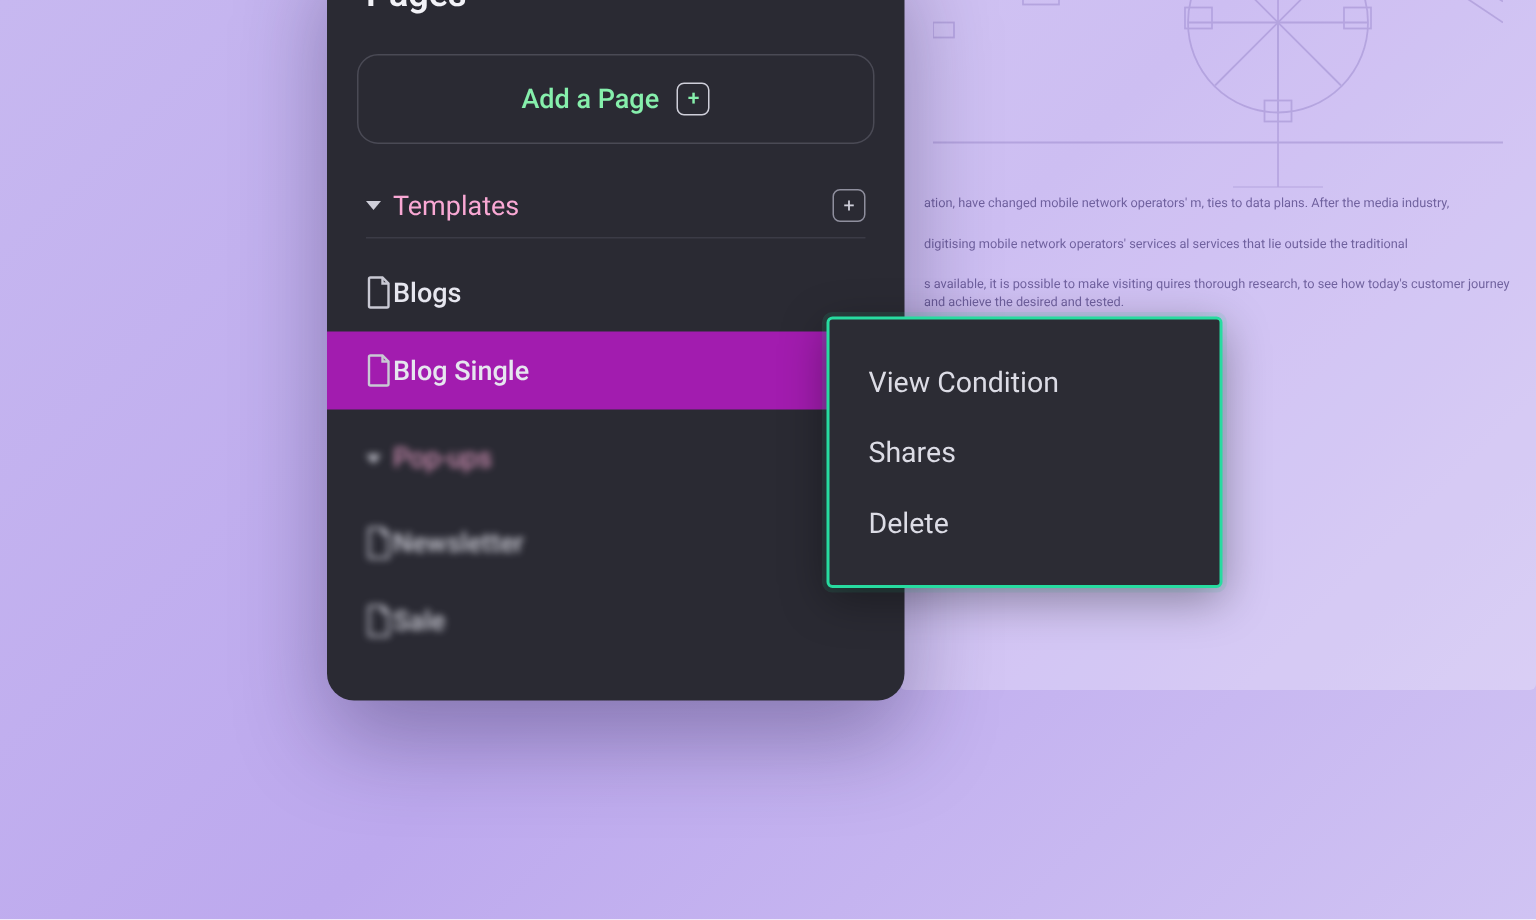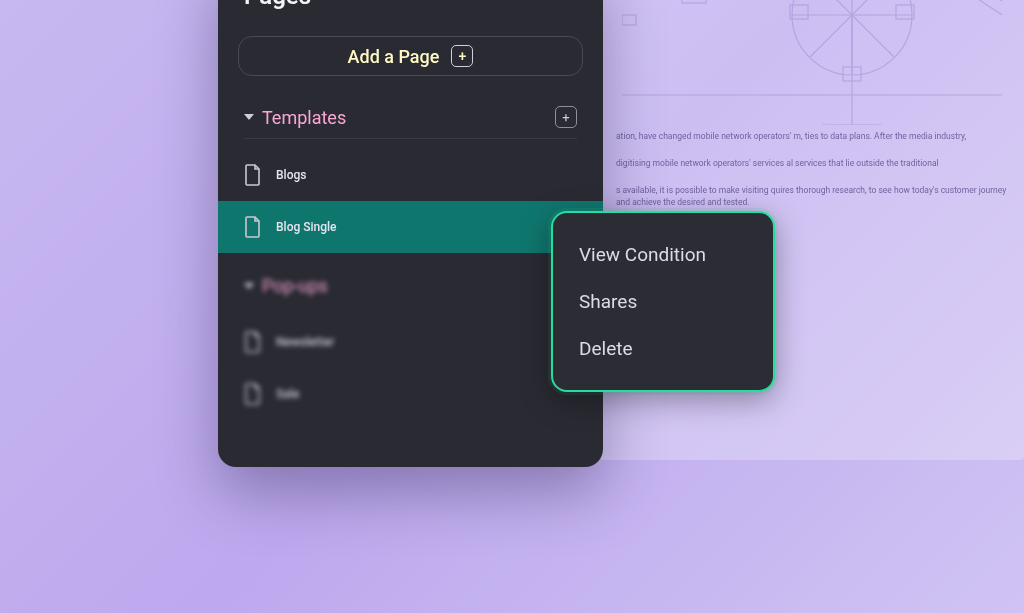--- a/index.html
+++ b/index.html
@@ -67,28 +67,28 @@
     font-weight: 600;
     color: #f2f2f7;
   }
   .collapse-icon {
     width: 24px; height: 24px;
     display: flex; align-items: center; justify-content: center;
     color: #cfcfda;
   }
   .add-page-btn {
     margin: 14px 20px 18px 20px;
-    height: 40px;
+    height: 60px;
     border: 1.5px solid #4a4a55;
     border-radius: 14px;
     display: flex;
     align-items: center;
     justify-content: center;
     gap: 12px;
-    color: #fef9c3;
+    color: #86efac;
     font-size: 18px;
     font-weight: 500;
     cursor: pointer;
   }
   .plus-box {
     width: 22px; height: 22px;
     border: 1.5px solid #cfcfda;
     border-radius: 5px;
     display: flex; align-items: center; justify-content: center;
     font-size: 14px;
@@ -125,49 +125,48 @@
     display: flex; align-items: center; justify-content: center;
     color: #cfcfda;
     font-size: 13px;
     line-height: 1;
     cursor: pointer;
   }
   .item-list { list-style: none; }
   .item {
     display: flex;
     align-items: center;
-    gap: 14px;
     height: 52px;
     padding: 0 26px;
-    font-size: 12px;
+    font-size: 18px;
     color: #e6e6ef;
     font-weight: 500;
     cursor: pointer;
     text-align: center;
   }
   .item.active {
-    background: #0f766e;
+    background: #a21caf;
   }
   .item .page-icon {
     width: 18px; height: 22px;
     flex-shrink: 0;
   }
   .item .page-icon svg { display: block; }
   .blurred { filter: blur(2.5px); opacity: 0.95; }
   .blurred .item { color: #d1d1db; }
 
   
   .ctx {
     position: absolute;
     left: 551px;
     top: 211px;
-    width: 224px;
+    width: 264px;
     background: #2c2c34;
     border: 2px solid #27dca0;
-    border-radius: 16px;
+    border-radius: 4px;
     padding: 18px 0;
     box-shadow: 0 8px 30px rgba(0,0,0,0.35), 0 0 0 3px rgba(39,220,160,0.12);
   }
   .ctx-item {
     padding: 12px 26px;
     font-size: 19px;
     color: #dcdce5;
     cursor: pointer;
   }
 </style>

